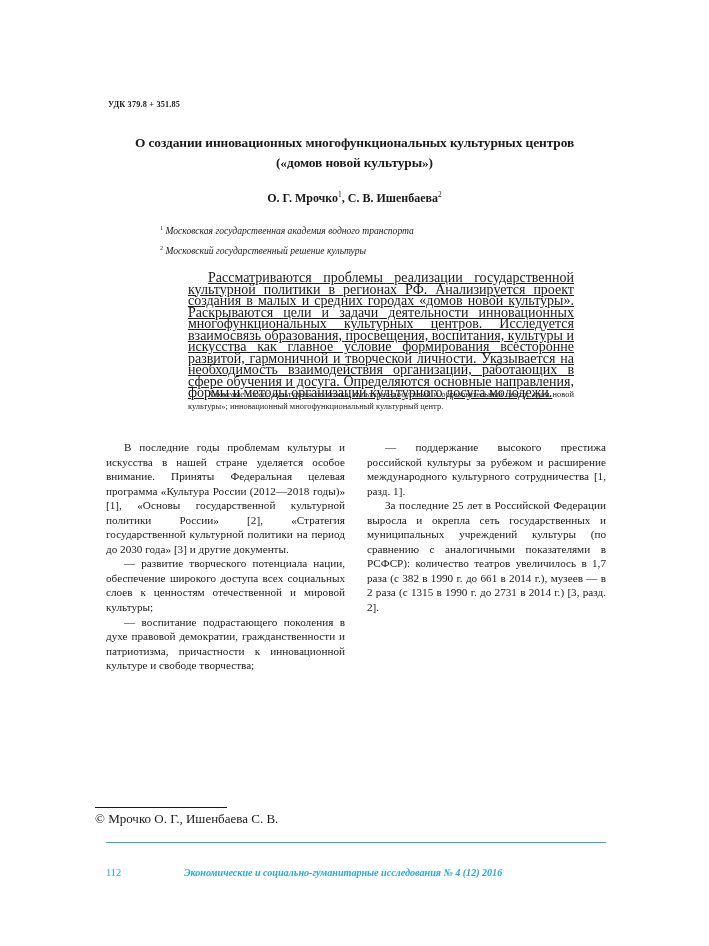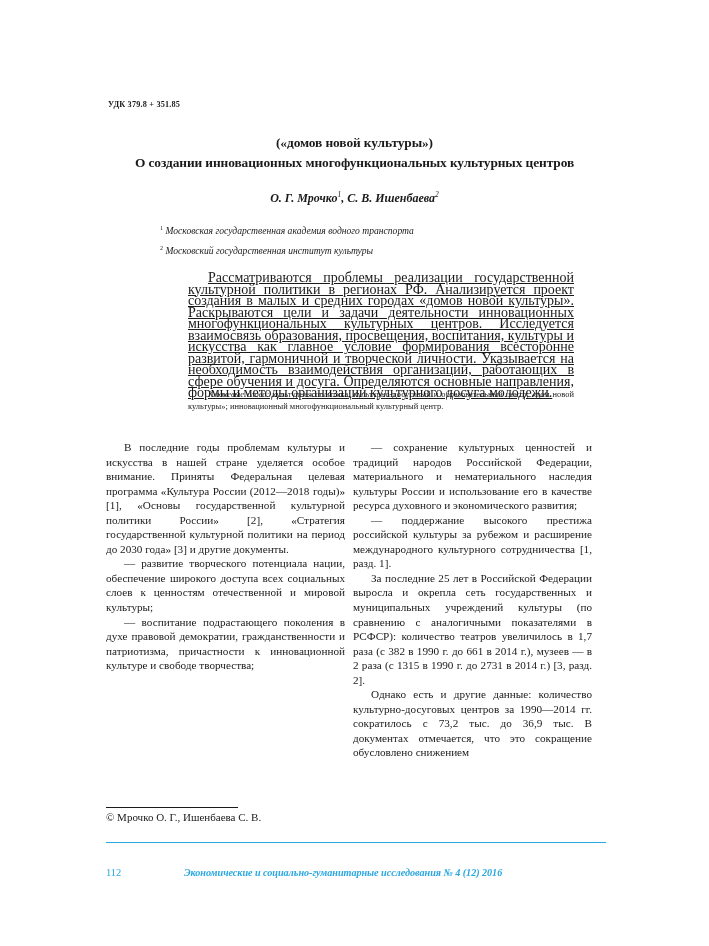--- a/index.html
+++ b/index.html
@@ -50,21 +50,20 @@
     letter-spacing: -0.1px;
   }
 
   
   .authors {
     position: absolute;
     left: 88px;
     top: 190px;
     width: 533px;
     text-align: center;
-    font-style: italic;
     font-weight: bold;
     font-size: 12px;
   }
   sup {
     font-size: 0.62em;
     vertical-align: super;
     font-weight: normal;
   }
 
   
@@ -111,42 +110,42 @@
   }
 
   
   .columns {
     position: absolute;
     left: 106px;
     top: 440px;
     width: 500px;
     height: 365px;
     display: flex;
-    gap: 8px;
+    gap: 22px;
   }
   .col {
     width: 239px;
     font-size: 11.2px;
     line-height: 14.55px;
     text-align: justify;
   }
   .col p {
     margin: 0;
     text-indent: 18px;
   }
   .col p.dash {
     text-indent: 18px;
   }
 
   
   .copyright {
     position: absolute;
-    left: 106px;
+    left: 95px;
     top: 807px;
-    font-size: 11px;
+    font-size: 13px;
     color: #1a1a1a;
   }
   .copyright .rule {
     width: 132px;
     height: 1px;
     background: #1a1a1a;
     margin-bottom: 3px;
   }
 
   
@@ -181,48 +180,46 @@
   }
 </style>
 </head>
 <body>
 
 <div class="page">
 
   <div class="udc">УДК 379.8 + 351.85</div>
 
   <div class="title-block">
+    <div class="title-line">О создании инновационных многофункциональных культурных центров</div>
     <div class="title-line">(«домов новой культуры»)</div>
-    <div class="title-line">О создании инновационных многофункциональных культурных центров</div>
   </div>
 
   <div class="authors">
     <span>О. Г. Мрочко</span><sup>1</sup><span>, </span><span>С. В. Ишенбаева</span><sup>2</sup>
   </div>
 
   <div class="affiliations">
     <div class="aff"><sup>1</sup> <span>Московская государственная академия водного транспорта</span></div>
-    <div class="aff"><sup>2</sup> <span>Московский государственная институт культуры</span></div>
+    <div class="aff"><sup>2</sup> <span>Московский государственный решение культуры</span></div>
   </div>
 
   <div class="abstract">Рассматриваются проблемы реализации государственной культурной политики в регионах РФ. Анализируется проект создания в малых и средних городах «домов новой культуры». Раскрываются цели и задачи деятельности инновационных многофункциональных культурных центров. Исследуется взаимосвязь образования, просвещения, воспитания, культуры и искусства как главное условие формирования всесторонне развитой, гармоничной и творческой личности. Указывается на необходимость взаимодействия организаций, работающих в сфере обучения и досуга. Определяются основные направления, формы и методы организации культурного досуга молодежи.</div>
 
   <div class="keywords"><span class="kw-label">Ключевые слова:</span><span> культурная политика; культурно-досуговый и образовательный центр; «дом новой культуры»; инновационный многофункциональный культурный центр.</span></div>
 
   <div class="columns">
     <div class="col">
       <p>В последние годы проблемам культуры и искусства в нашей стране уделяется особое внимание. Приняты Федеральная целевая программа «Культура России (2012—2018 годы)» [1], «Основы государственной культурной политики России» [2], «Стратегия государственной культурной политики на период до 2030 года» [3] и другие документы.</p>
       <p class="dash">— развитие творческого потенциала нации, обеспечение широкого доступа всех социальных слоев к ценностям отечественной и мировой культуры;</p>
       <p class="dash">— воспитание подрастающего поколения в духе правовой демократии, гражданственности и патриотизма, причастности к инновационной культуре и свободе творчества;</p>
     </div>
     <div class="col">
-      <p class="dash">— сохранение культурных ценностей и традиций народов Российской Федерации, материального и нематериального наследия культуры России и использование его в качестве ресурса духовного и экономического развития;</p>
       <p class="dash">— поддержание высокого престижа российской культуры за рубежом и расширение международного культурного сотрудничества [1, разд. 1].</p>
       <p>За последние 25 лет в Российской Федерации выросла и окрепла сеть государственных и муниципальных учреждений культуры (по сравнению с аналогичными показателями в РСФСР): количество театров увеличилось в 1,7 раза (с 382 в 1990 г. до 661 в 2014 г.), музеев — в 2 раза (с 1315 в 1990 г. до 2731 в 2014 г.) [3, разд. 2].</p>
-      <p>Однако есть и другие данные: количество культурно-досуговых центров за 1990—2014 гг. сократилось с 73,2 тыс. до 36,9 тыс. В документах отмечается, что это сокращение обусловлено снижением</p>
     </div>
   </div>
 
   <div class="copyright">
     <div class="rule"></div>
     <div>© Мрочко О. Г., Ишенбаева С. В.</div>
   </div>
 
   <div class="footer">
     <div class="rule"></div>

